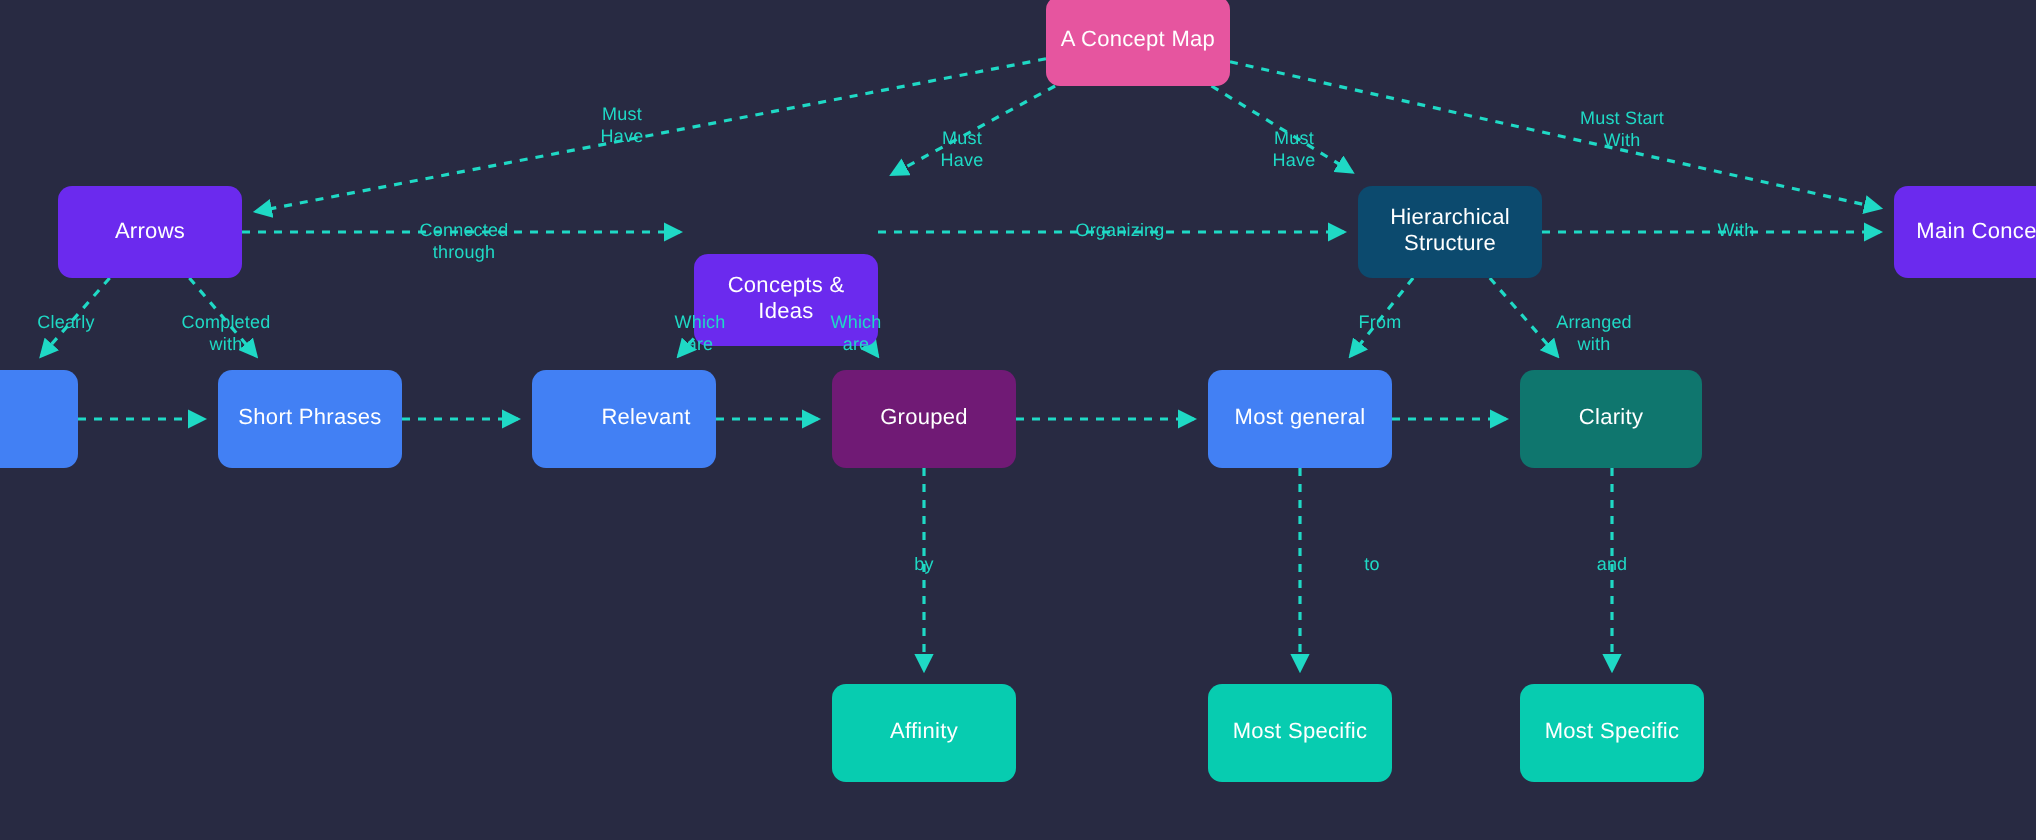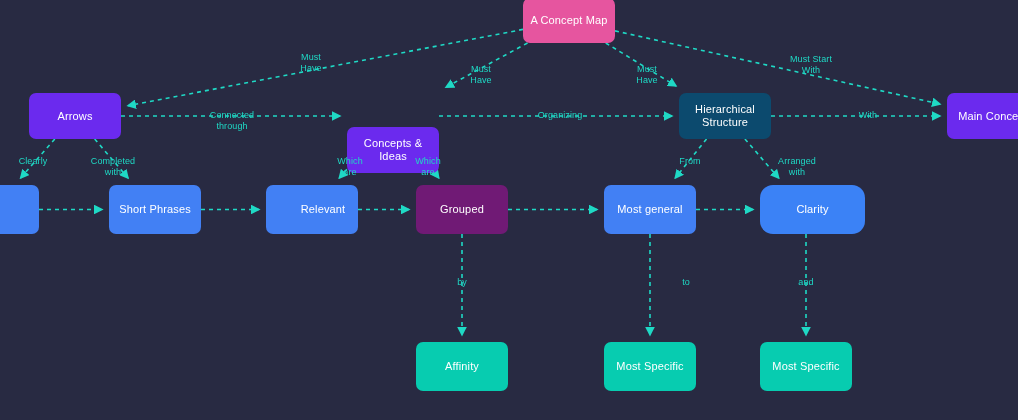--- a/index.html
+++ b/index.html
@@ -108,21 +108,21 @@
       </div>
       <div class="node blue" style="left: 266px; top: 185px; width: 92px; height: 49px; background: rgb(66, 128, 244); padding-left: 28px;">
         <span>Relevant</span>
       </div>
       <div class="node blue" style="left: 416px; top: 185px; width: 92px; height: 49px; background: #701a75;">
         <span>Grouped</span>
       </div>
       <div class="node blue" style="left: 604px; top: 185px; width: 92px; height: 49px; background: rgb(66, 128, 244);">
         <span>Most general</span>
       </div>
-      <div class="node blue" style="left: 760px; top: 185px; width: 105px; height: 49px; background: #3b82f6; border-radius: 13px;">
+      <div class="node blue" style="left: 760px; top: 185px; width: 91px; height: 49px; background: #0f766e;">
         <span>Clarity</span>
       </div>
       <div class="node green" style="left: 416px; top: 342px; width: 92px; height: 49px; background: rgb(7, 204, 176);">
         <span>Affinity</span>
       </div>
       <div class="node green" style="left: 604px; top: 342px; width: 92px; height: 49px; background: rgb(7, 204, 176);">
         <span>Most Specific</span>
       </div>
       <div class="node green" style="left: 760px; top: 342px; width: 92px; height: 49px; background: rgb(7, 204, 176);">
         <span>Most Specific</span>

